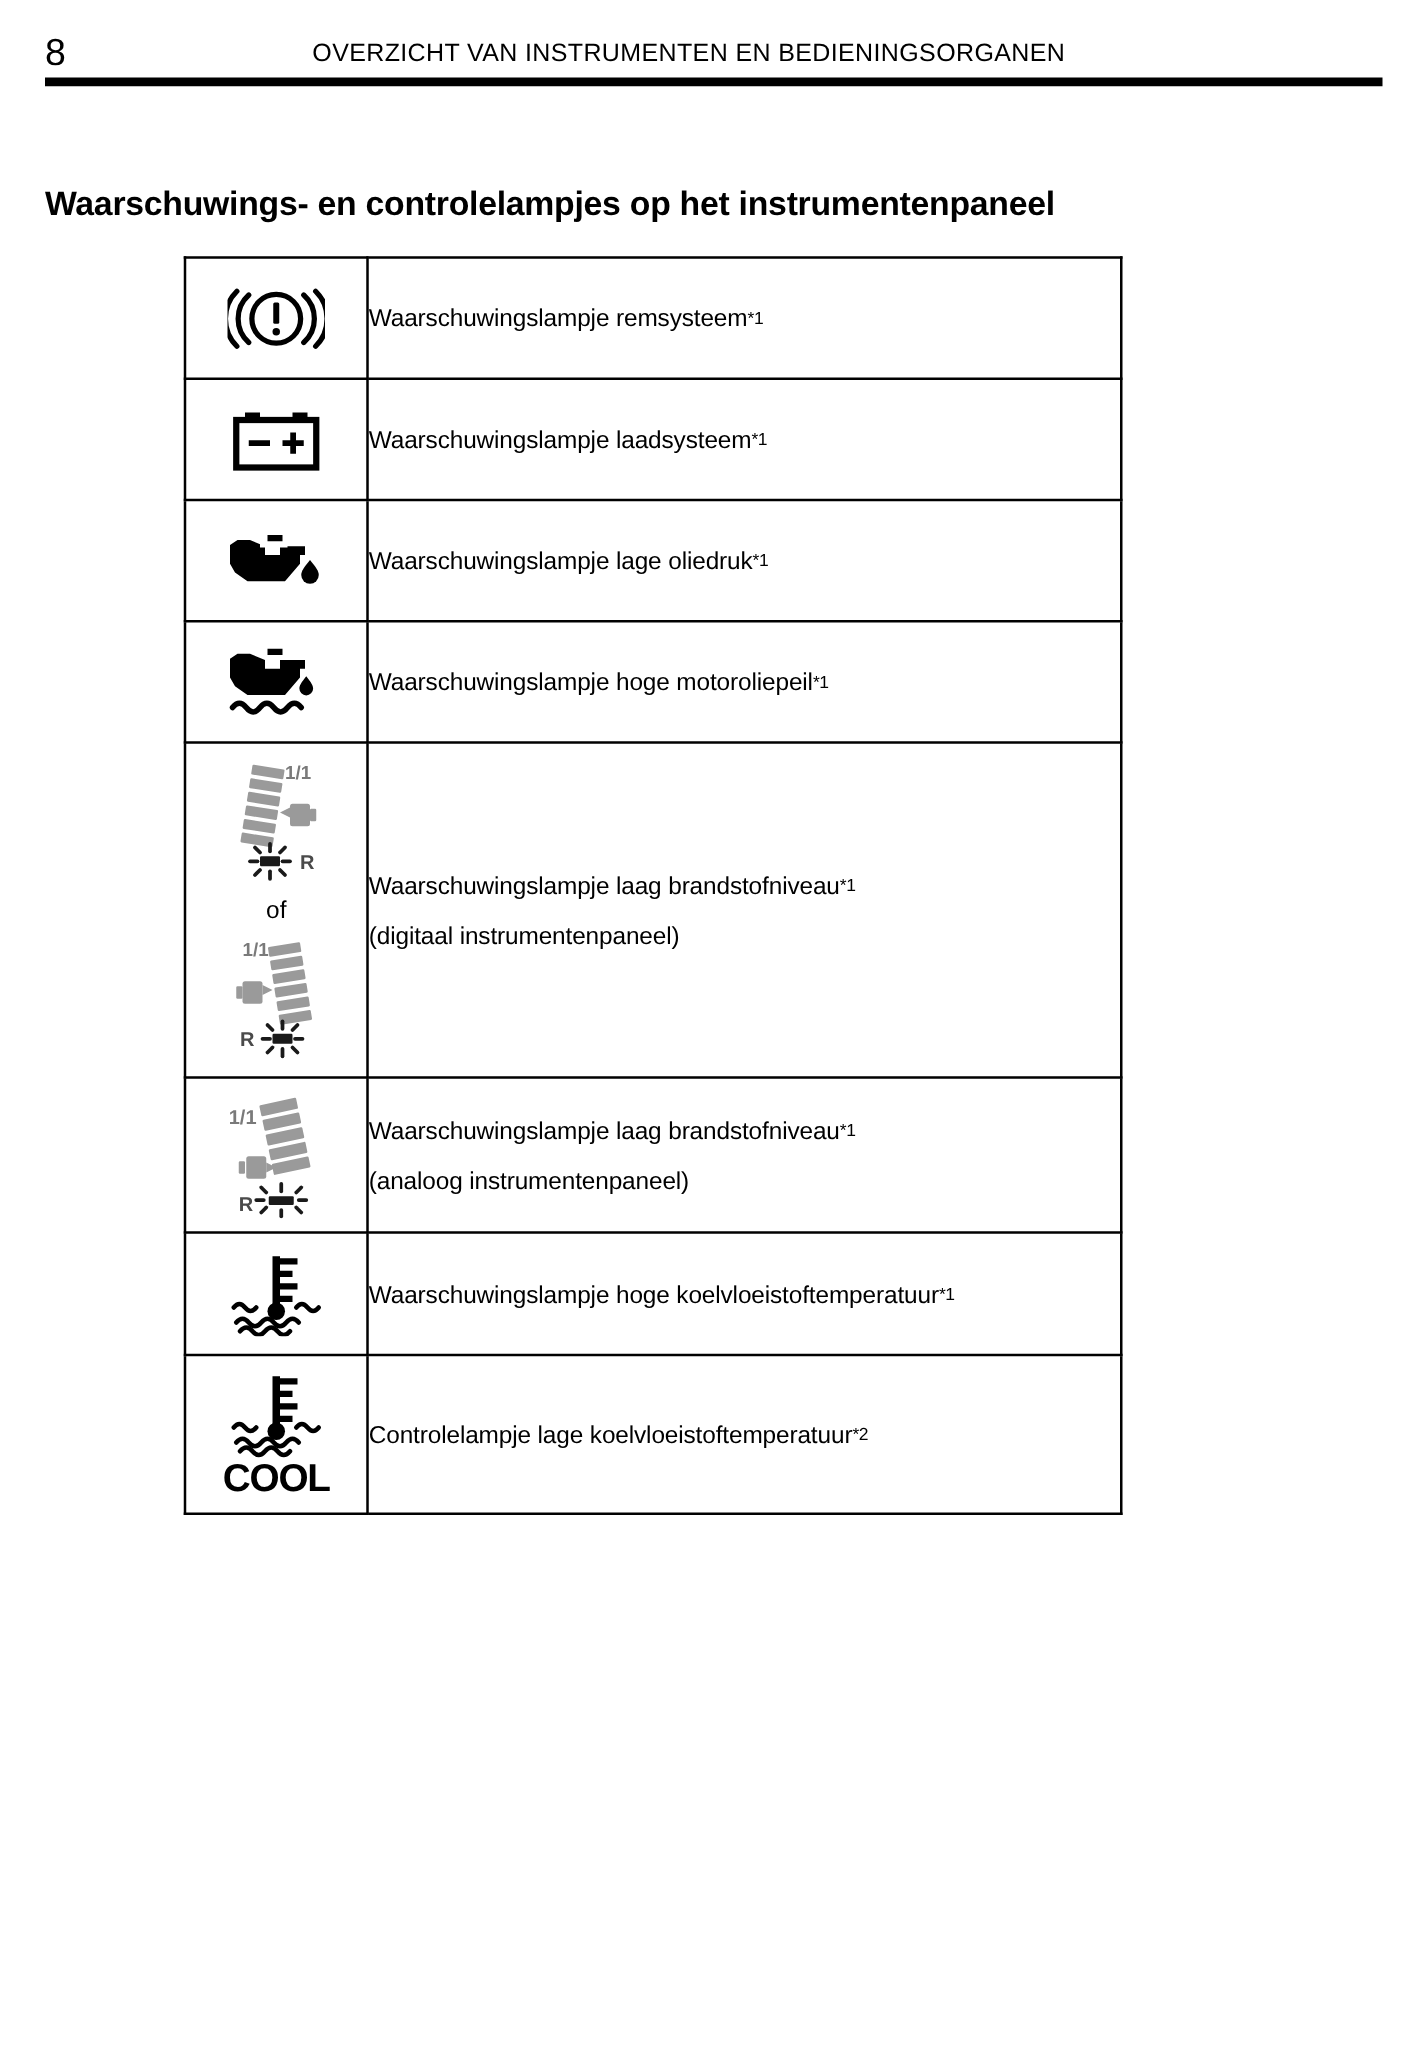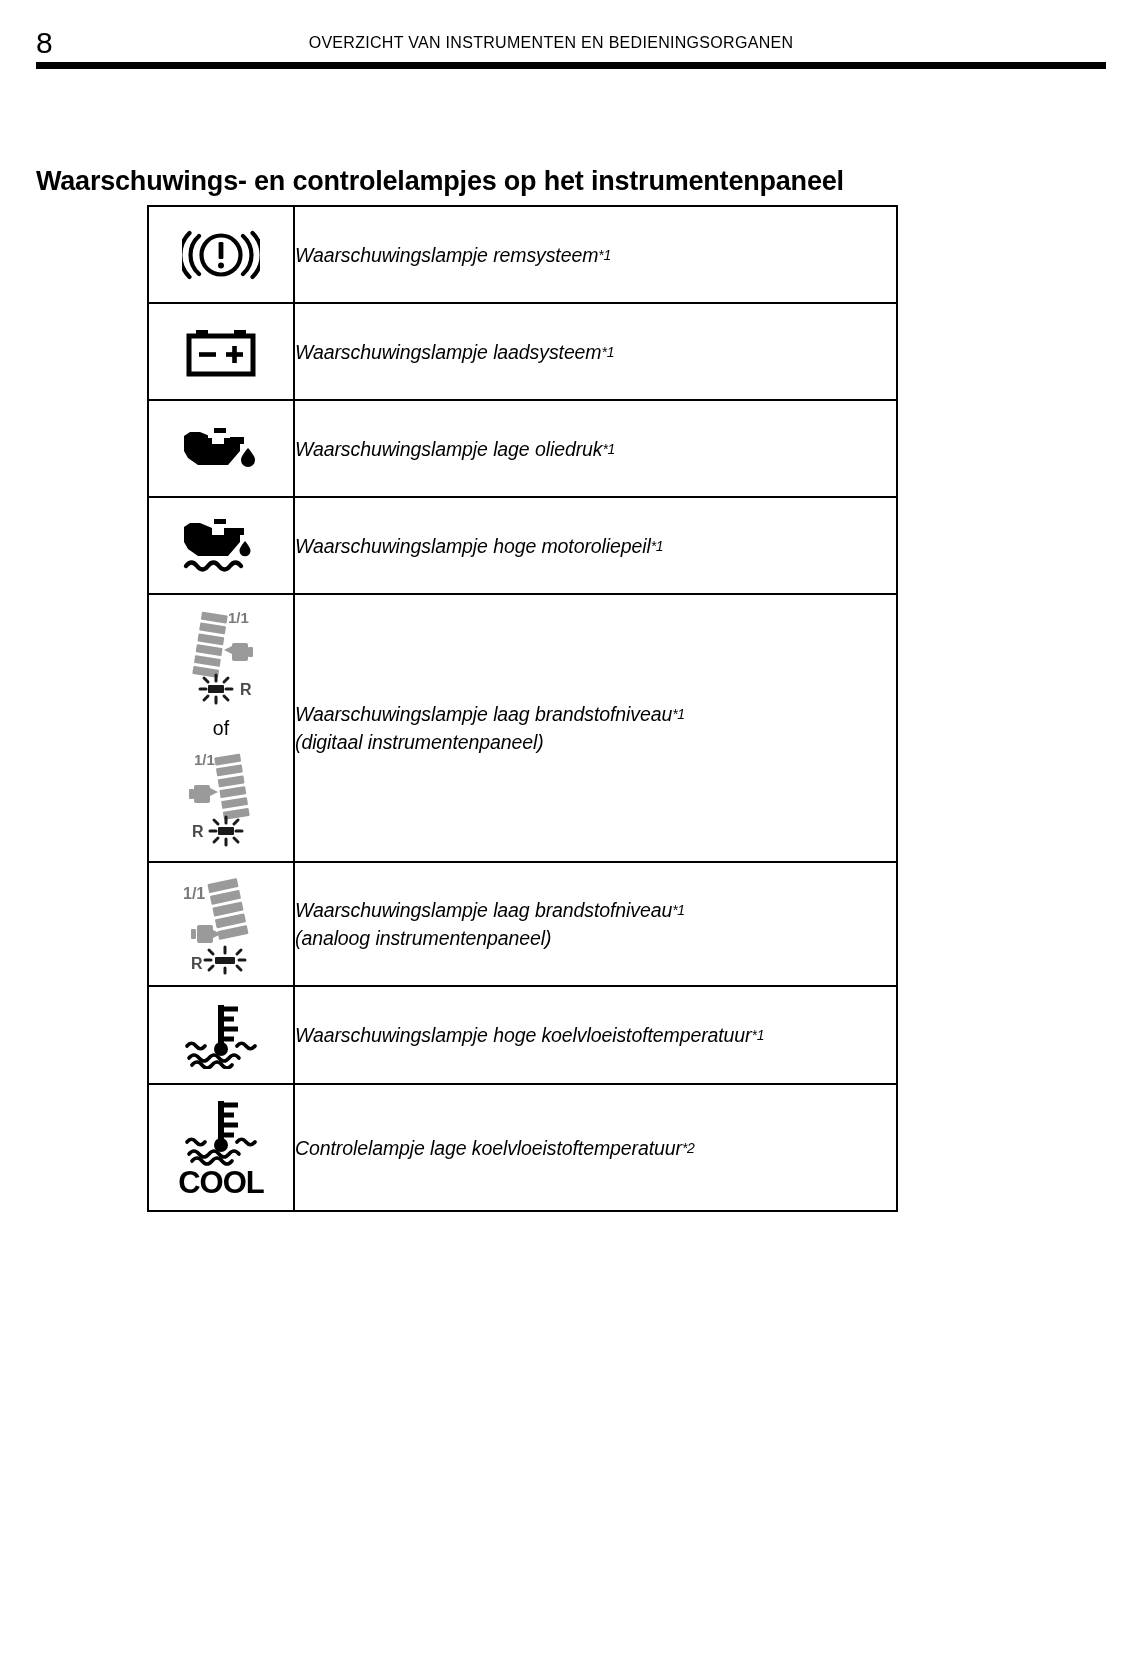--- a/index.html
+++ b/index.html
@@ -32,40 +32,40 @@
     font-weight: 400;
     line-height: 38px;
     letter-spacing: 0px;
   }
   .header-title {
     position: absolute;
     left: 0;
     top: 2px;
     width: 1030px;
     text-align: center;
-    font-size: 16px;
+    font-size: 20px;
     font-weight: 400;
     line-height: 34px;
     letter-spacing: 0.3px;
     white-space: nowrap;
   }
   .header-rule {
     position: absolute;
     left: 36px;
     top: 62px;
     width: 1070px;
     height: 7px;
     background: #000;
   }
 
   
   .section-title {
     position: absolute;
     left: 36px;
-    top: 146px;
+    top: 128px;
     font-size: 27px;
     font-weight: bold;
     letter-spacing: -0.2px;
     line-height: 34px;
     white-space: nowrap;
   }
 
   
   .symbol-table {
     position: absolute;
@@ -84,23 +84,22 @@
   .col-desc { width: 603px; }
 
   .icon-cell {
     text-align: center;
     vertical-align: middle;
   }
   .desc-cell {
     padding-left: 32px;
     padding-right: 10px;
     font-size: 19.5px;
-    line-height: 28px;
+    line-height: 40px;
     letter-spacing: -0.1px;
-    font-style: italic;
   }
   .desc-cell .line { display: block; white-space: nowrap; }
   .fn { font-size: 14px; vertical-align: 2px; letter-spacing: -0.3px; }
 
   
   .icon-box {
     display: flex;
     align-items: center;
     justify-content: center;
     width: 100%;

